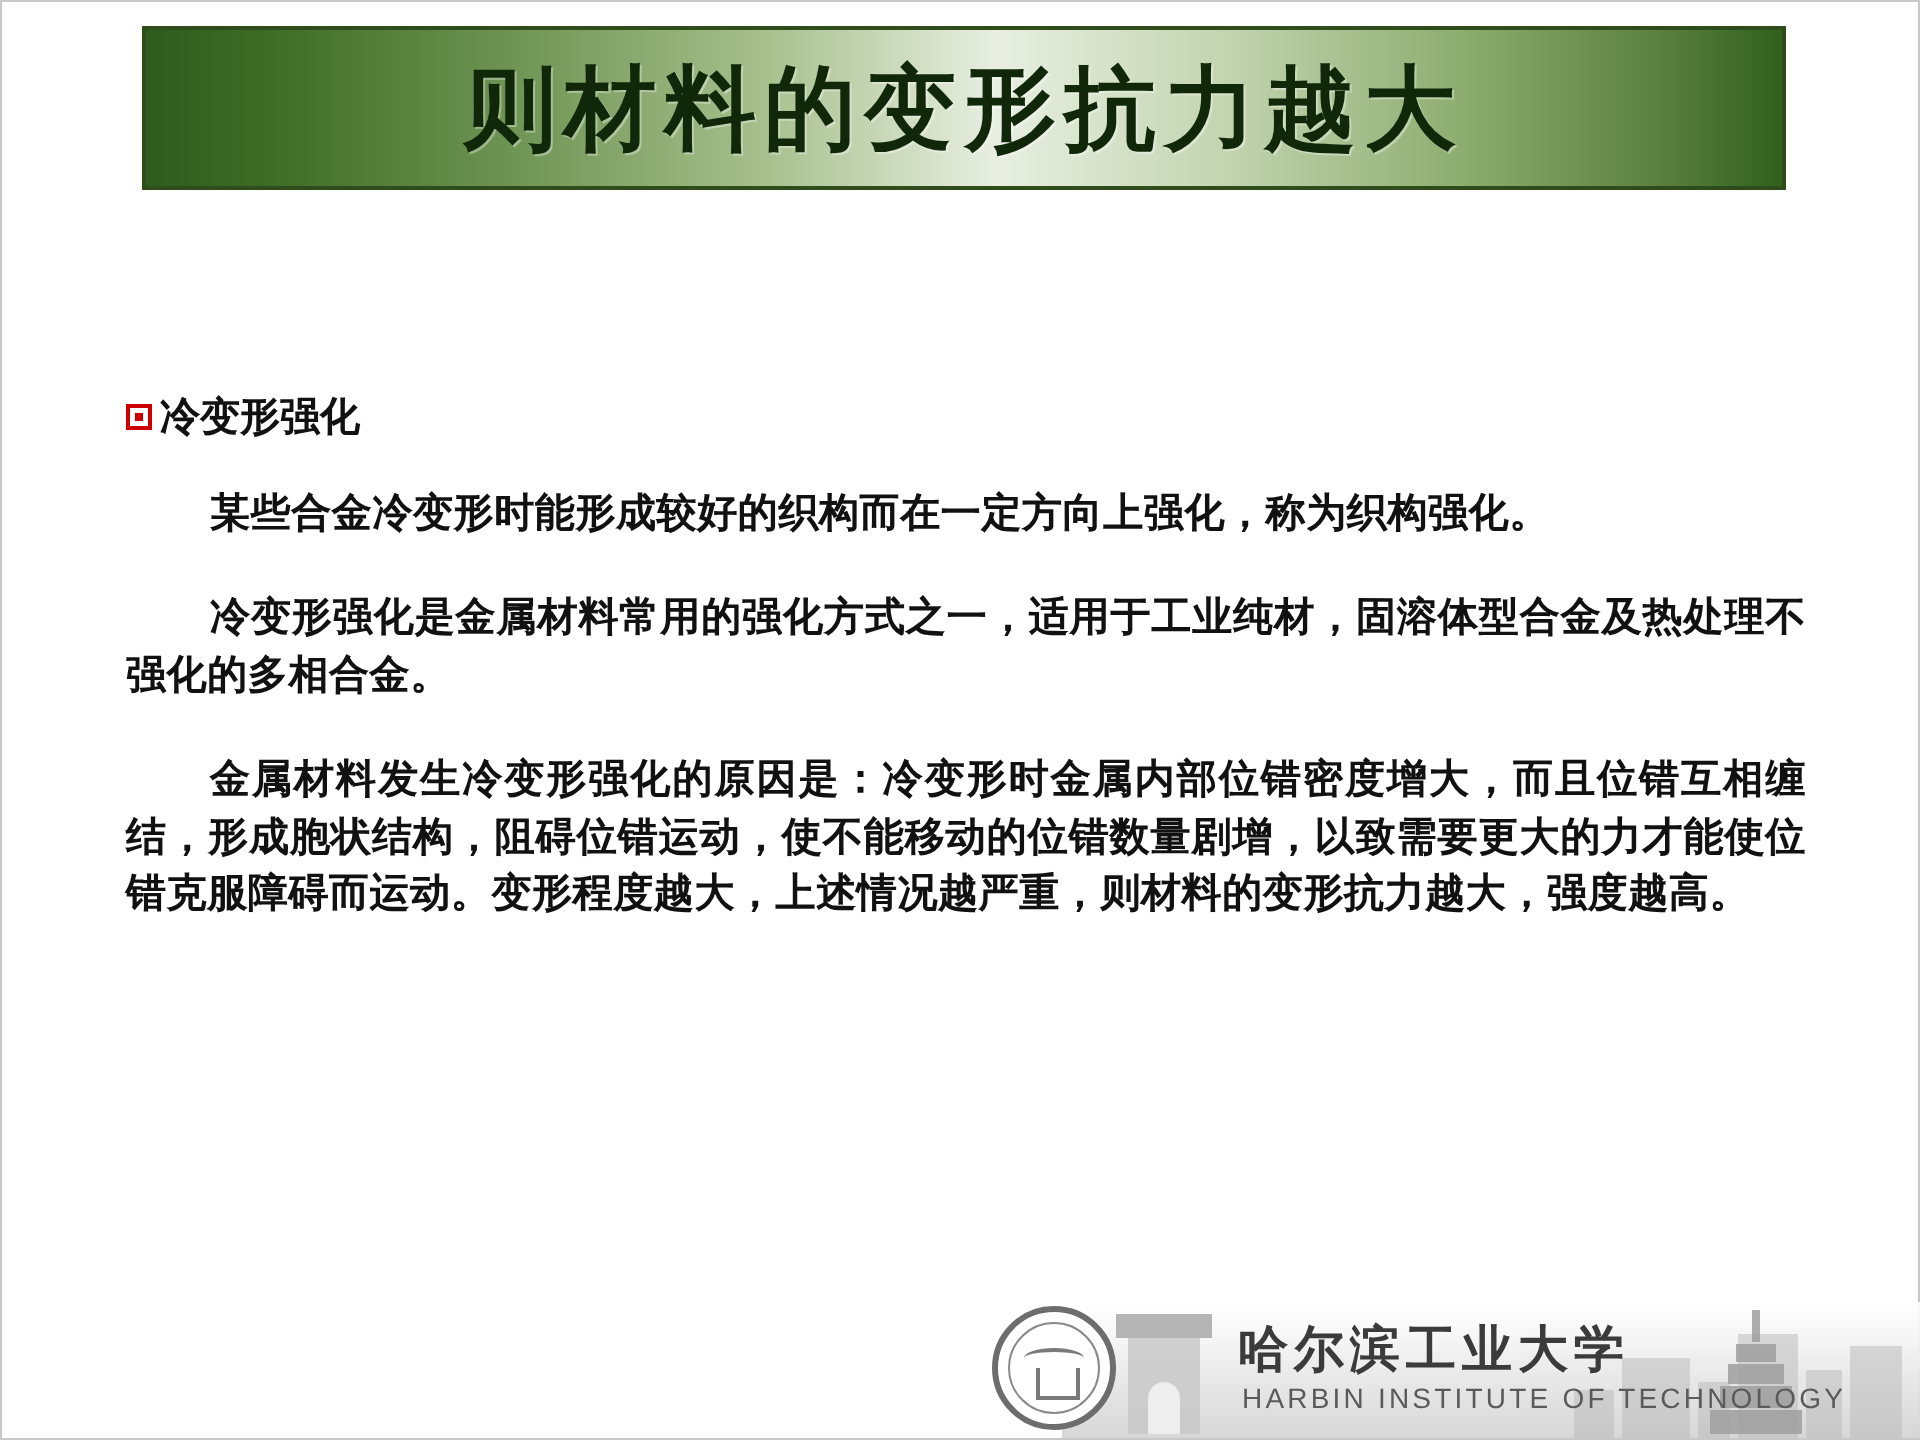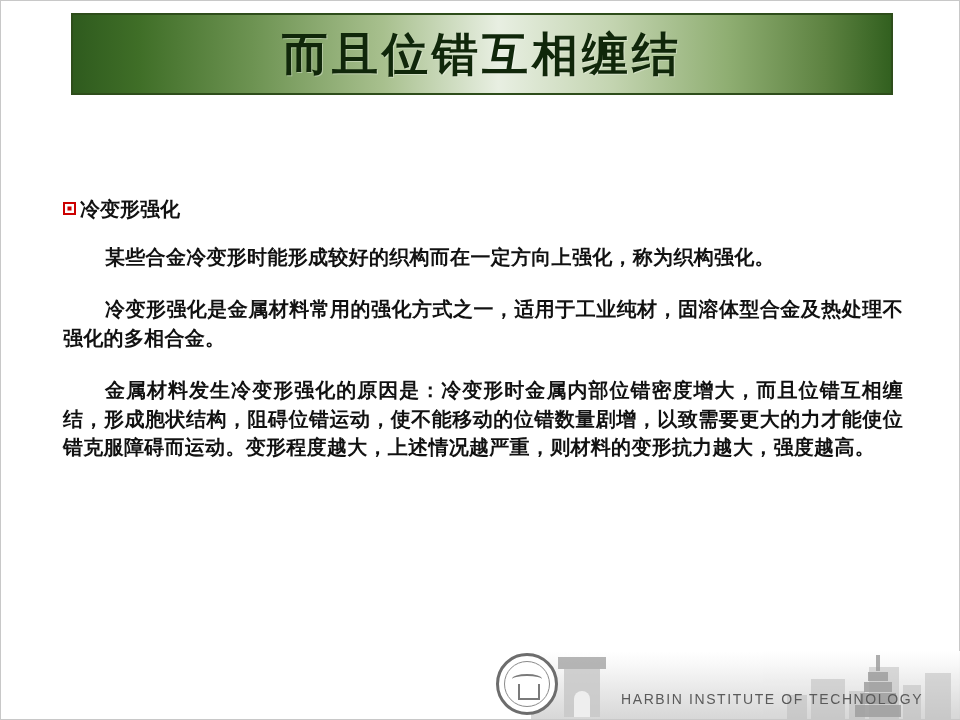--- a/index.html
+++ b/index.html
@@ -258,21 +258,21 @@
     letter-spacing: 1.6px;
     white-space: nowrap;
   }
 </style>
 </head>
 <body>
 
 <div class="slide">
 
   <div class="title-banner">
-    <div class="title-text">而且位错互相缠结</div>
+    <div class="title-text">则材料的变形抗力越大</div>
   </div>
 
   <div class="content">
 
     <div class="bullet-line">
       <span class="bullet-marker"></span>
       <span class="bullet-text">冷变形强化</span>
     </div>
 
     <p class="para">某些合金冷变形时能形成较好的织构而在一定方向上强化，称为织构强化。</p>
@@ -301,16 +301,17 @@
     <div class="seal">
       <div class="seal-inner"></div>
     </div>
 
     <div class="gate">
       <span class="gate-top"></span>
       <span class="gate-body"></span>
       <span class="gate-arch"></span>
     </div>
 
+    <div class="uni-name">哈尔滨工业大学</div>
     <div class="uni-name-en">HARBIN  INSTITUTE  OF  TECHNOLOGY</div>
   </div>
 
 </div>
 
 </body></html>

